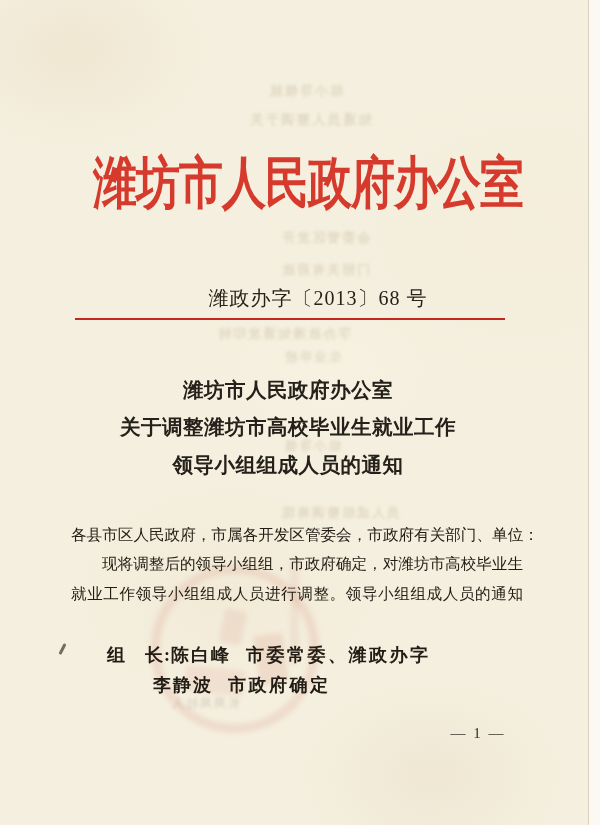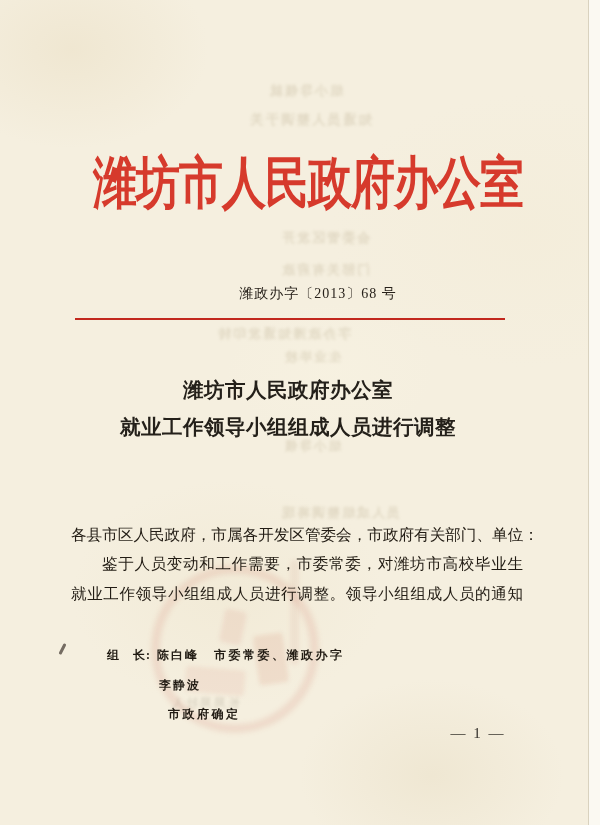--- a/index.html
+++ b/index.html
@@ -31,39 +31,39 @@
   }
   .seal-blob{position:absolute;background:rgba(190,70,50,.09);filter:blur(2px);border-radius:4px;}
   
   .org-name{
     position:absolute;top:146px;left:16px;right:0;text-align:center;
     font-size:44px;font-weight:700;color:#d63a2c;letter-spacing:-1px;
     transform:scaleY(1.28);transform-origin:top center;white-space:nowrap;
   }
   .doc-number{
     position:absolute;top:285px;left:36px;right:0;text-align:center;
-    font-size:14px;color:#27211a;letter-spacing:1px;font-weight:400;
+    font-size:20px;color:#27211a;letter-spacing:1px;font-weight:400;
   }
   .red-rule{position:absolute;top:318px;left:75px;width:430px;height:2px;background:#c2281e;}
   
   .title-block{position:absolute;top:372px;left:0;right:24px;text-align:center;color:#24201a;}
   .title-line{font-size:20.5px;font-weight:700;line-height:37.3px;letter-spacing:.5px;white-space:nowrap;}
   
   .body-block{position:absolute;top:520px;left:71px;width:452px;color:#221c14;}
   .body-line{font-size:15.6px;line-height:29.4px;letter-spacing:0;white-space:nowrap;
     text-align:justify;text-align-last:justify;}
   .body-line.indent{text-indent:31px;}
   .body-line.last{text-align:left;text-align-last:left;}
   
   .roster{position:absolute;top:641px;left:107px;color:#221c14;}
-  .roster-row{display:flex;align-items:flex-start;line-height:29.6px;font-size:12px;white-space:nowrap;}
+  .roster-row{display:flex;align-items:center;line-height:29.6px;font-size:18px;white-space:nowrap;}
   .roster-row .label{font-weight:700;letter-spacing:1px;}
-  .roster-row .name{margin-left:6px;font-weight:700;letter-spacing:2px;}
+  .roster-row .name{margin-left:0;font-weight:700;letter-spacing:2px;}
   .roster-row .title{margin-left:15px;font-weight:700;letter-spacing:2.5px;}
-  .roster-row.no-label{padding-left:46px;flex-direction:column;}
+  .roster-row.no-label{padding-left:46px;}
   
   .page-number{position:absolute;top:725px;left:438px;width:80px;text-align:center;
     font-size:15px;color:#33302a;letter-spacing:2px;font-family:"Liberation Serif",serif;}
   .pen-mark{position:absolute;left:61px;top:643px;width:3px;height:12px;background:#4a4038;
     border-radius:2px;transform:rotate(27deg);opacity:.75;}
 </style>
 </head>
 <body>
 
 <div class="page">
@@ -87,26 +87,27 @@
   </div>
 
   <div class="org-name">潍坊市人民政府办公室</div>
 
   <div class="doc-number">潍政办字〔2013〕68 号</div>
 
   <div class="red-rule"></div>
 
   <div class="title-block">
     <div class="title-line">潍坊市人民政府办公室</div>
-    <div class="title-line">就业工作领导小组组成人员进行调整</div>
+    <div class="title-line">关于调整潍坊市高校毕业生就业工作</div>
+    <div class="title-line">领导小组组成人员的通知</div>
   </div>
 
   <div class="body-block">
     <div class="body-line">各县市区人民政府，市属各开发区管委会，市政府有关部门、单位：</div>
-    <div class="body-line indent">鉴于人员变动和工作需要，市委常委，对潍坊市高校毕业生</div>
+    <div class="body-line indent">现将调整后的领导小组组，市政府确定，对潍坊市高校毕业生</div>
     <div class="body-line">就业工作领导小组组成人员进行调整。领导小组组成人员的通知</div>
   </div>
 
   <div class="pen-mark"></div>
 
   <div class="roster">
     <div class="roster-row">
       <span class="label">组　长:</span>
       <span class="name">陈白峰</span>
       <span class="title">市委常委、潍政办字</span>

